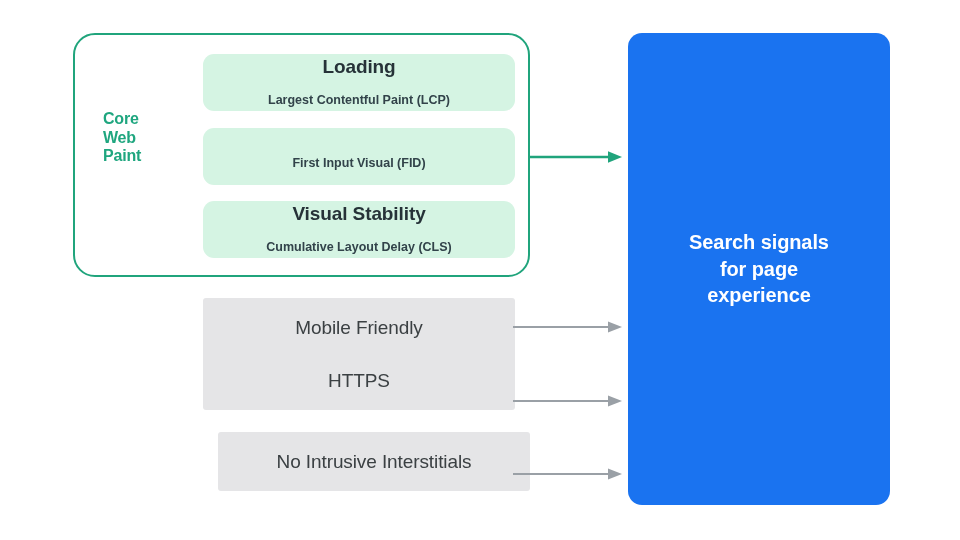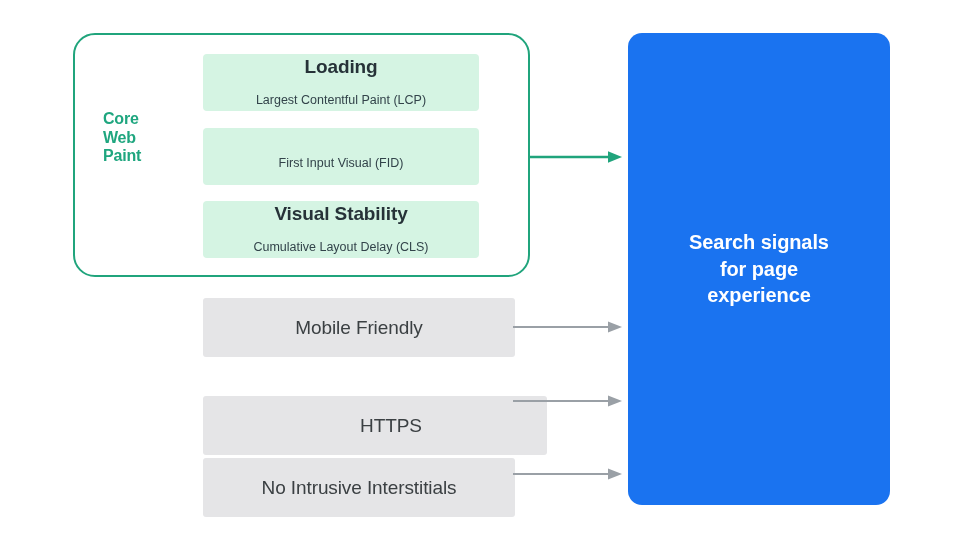--- a/index.html
+++ b/index.html
@@ -42,62 +42,62 @@
     line-height: 1.17;
     letter-spacing: -0.2px;
     text-align: left;
   }
   .cwv-label .lbl-line { display: block; }
 
   
   .metric-card {
     position: absolute;
     left: 203px;
-    width: 276px;
+    width: 312px;
     height: 57px;
     background: #d5f4e3;
-    border-radius: 4px;
+    border-radius: 11px;
     display: flex;
     flex-direction: column;
     align-items: center;
     justify-content: center;
   }
   .metric-card.m0 { top: 54px; }
   .metric-card.m1 { top: 128px; }
   .metric-card.m2 { top: 201px; justify-content: center; }
   .metric-title {
     color: #263238;
     font-size: 19px;
     font-weight: bold;
     letter-spacing: -0.1px;
     line-height: 1.1;
   }
   .metric-sub {
     color: #32434a;
     font-size: 12.5px;
-    font-weight: normal;
+    font-weight: bold;
     line-height: 1.35;
     margin-top: 14px;
   }
 
   
   .signal-card {
     position: absolute;
     left: 203px;
     width: 312px;
     height: 59px;
     background: #e5e5e7;
     border-radius: 3px;
     display: flex;
     align-items: center;
     justify-content: center;
   }
   .signal-card.s0 { top: 298px; }
-  .signal-card.s1 { top: 396px; padding-left: 32px; }
-  .signal-card.s2 { top: 458px; }
+  .signal-card.s1 { top: 351px; }
+  .signal-card.s2 { top: 432px; margin-left: 15px; }
   .signal-label {
     color: #3b4043;
     font-size: 19px;
     font-weight: normal;
     letter-spacing: -0.1px;
   }
 
   
   .arrow {
     position: absolute;

